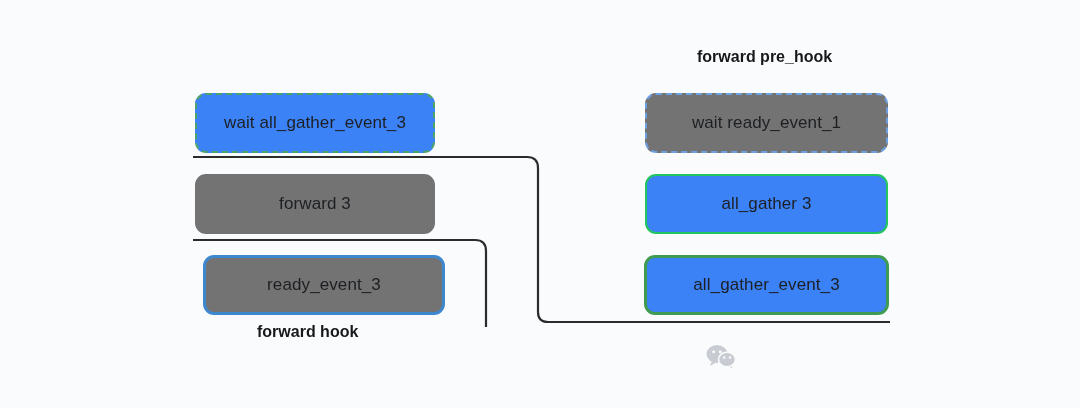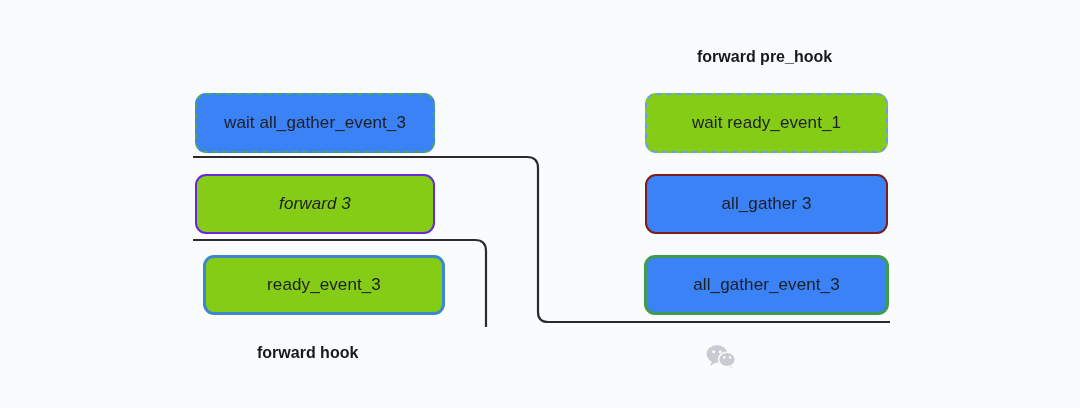--- a/index.html
+++ b/index.html
@@ -38,38 +38,37 @@
     justify-content: center;
     border-radius: 11px;
     font-size: 17px;
     color: #1d1f22;
     letter-spacing: .1px;
     white-space: nowrap;
   }
 
   
   .fill-green { background: #3b82f6; }
-  .fill-blue  { background: #84cc16; }
+  .fill-blue  { background: #737373; }
 
   
   .bd-green-dashed {
     border: 2px dashed #4ea368;
   }
   .bd-blue-dashed {
     border: 2px dashed #6c9fe0;
   }
   .bd-blue-thin {
-    border: 2px solid #6d28d9;
-    font-style: italic;
+    border: 2px solid #737373;
   }
   .bd-blue-thick {
     border: 3px solid #3d87cf;
   }
   .bd-green-thin {
-    border: 2px solid #7f1d1d;
+    border: 2px solid #22c55e;
   }
   .bd-green-thick {
     border: 3px solid #3f9b52;
   }
 
   
   .caption {
     position: absolute;
     font-size: 16px;
     font-weight: bold;
@@ -114,21 +113,21 @@
   </div>
 
   <div class="node fill-blue bd-blue-thin" style="left:195px; top:174px; width:240px; height:60px;">
     <span>forward 3</span>
   </div>
 
   <div class="node fill-blue bd-blue-thick" style="left:194px; top:255px; width:242px; height:60px;margin-left:9px;">
     <span>ready_event_3</span>
   </div>
 
-  <div class="caption" style="left:257px; top:344px;">forward hook</div>
+  <div class="caption" style="left:257px; top:323px;">forward hook</div>
 
   <div class="node fill-blue bd-blue-dashed" style="left:645px; top:93px; width:243px; height:60px;">
     <span>wait ready_event_1</span>
   </div>
 
   <div class="node fill-green bd-green-thin" style="left:645px; top:174px; width:243px; height:60px;">
     <span>all_gather 3</span>
   </div>
 
   <div class="node fill-green bd-green-thick" style="left:644px; top:255px; width:245px; height:60px;">

